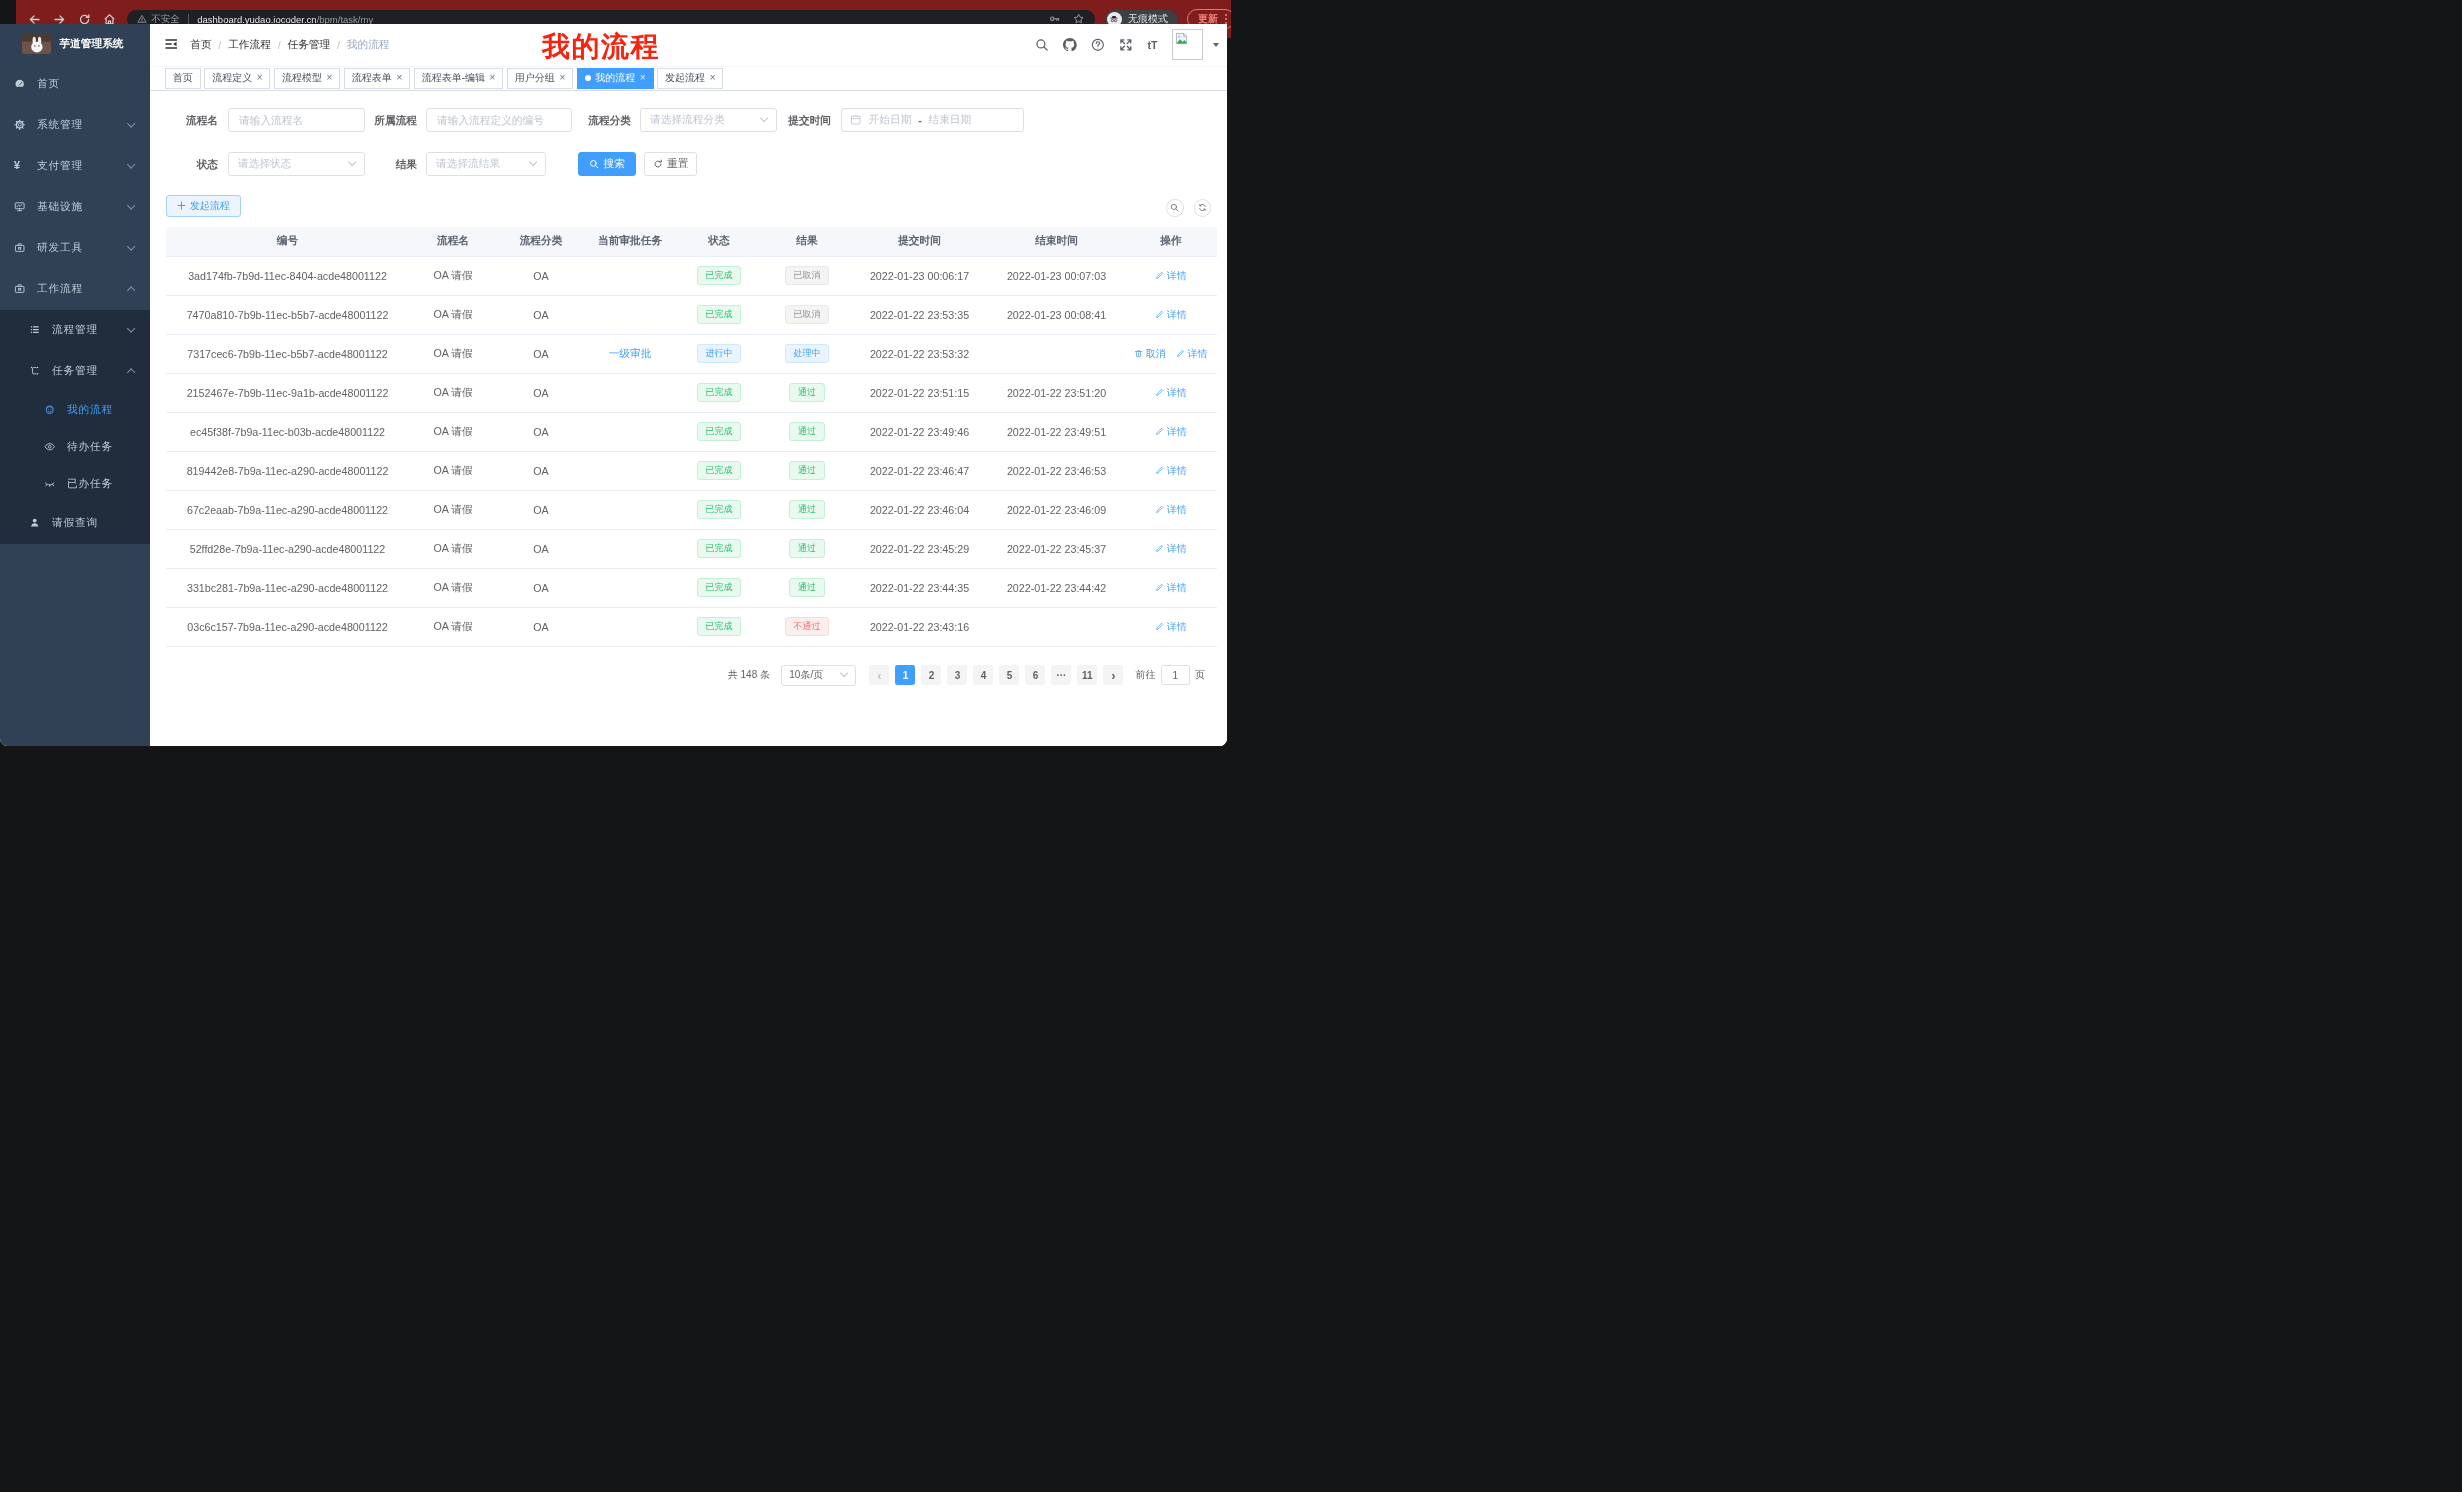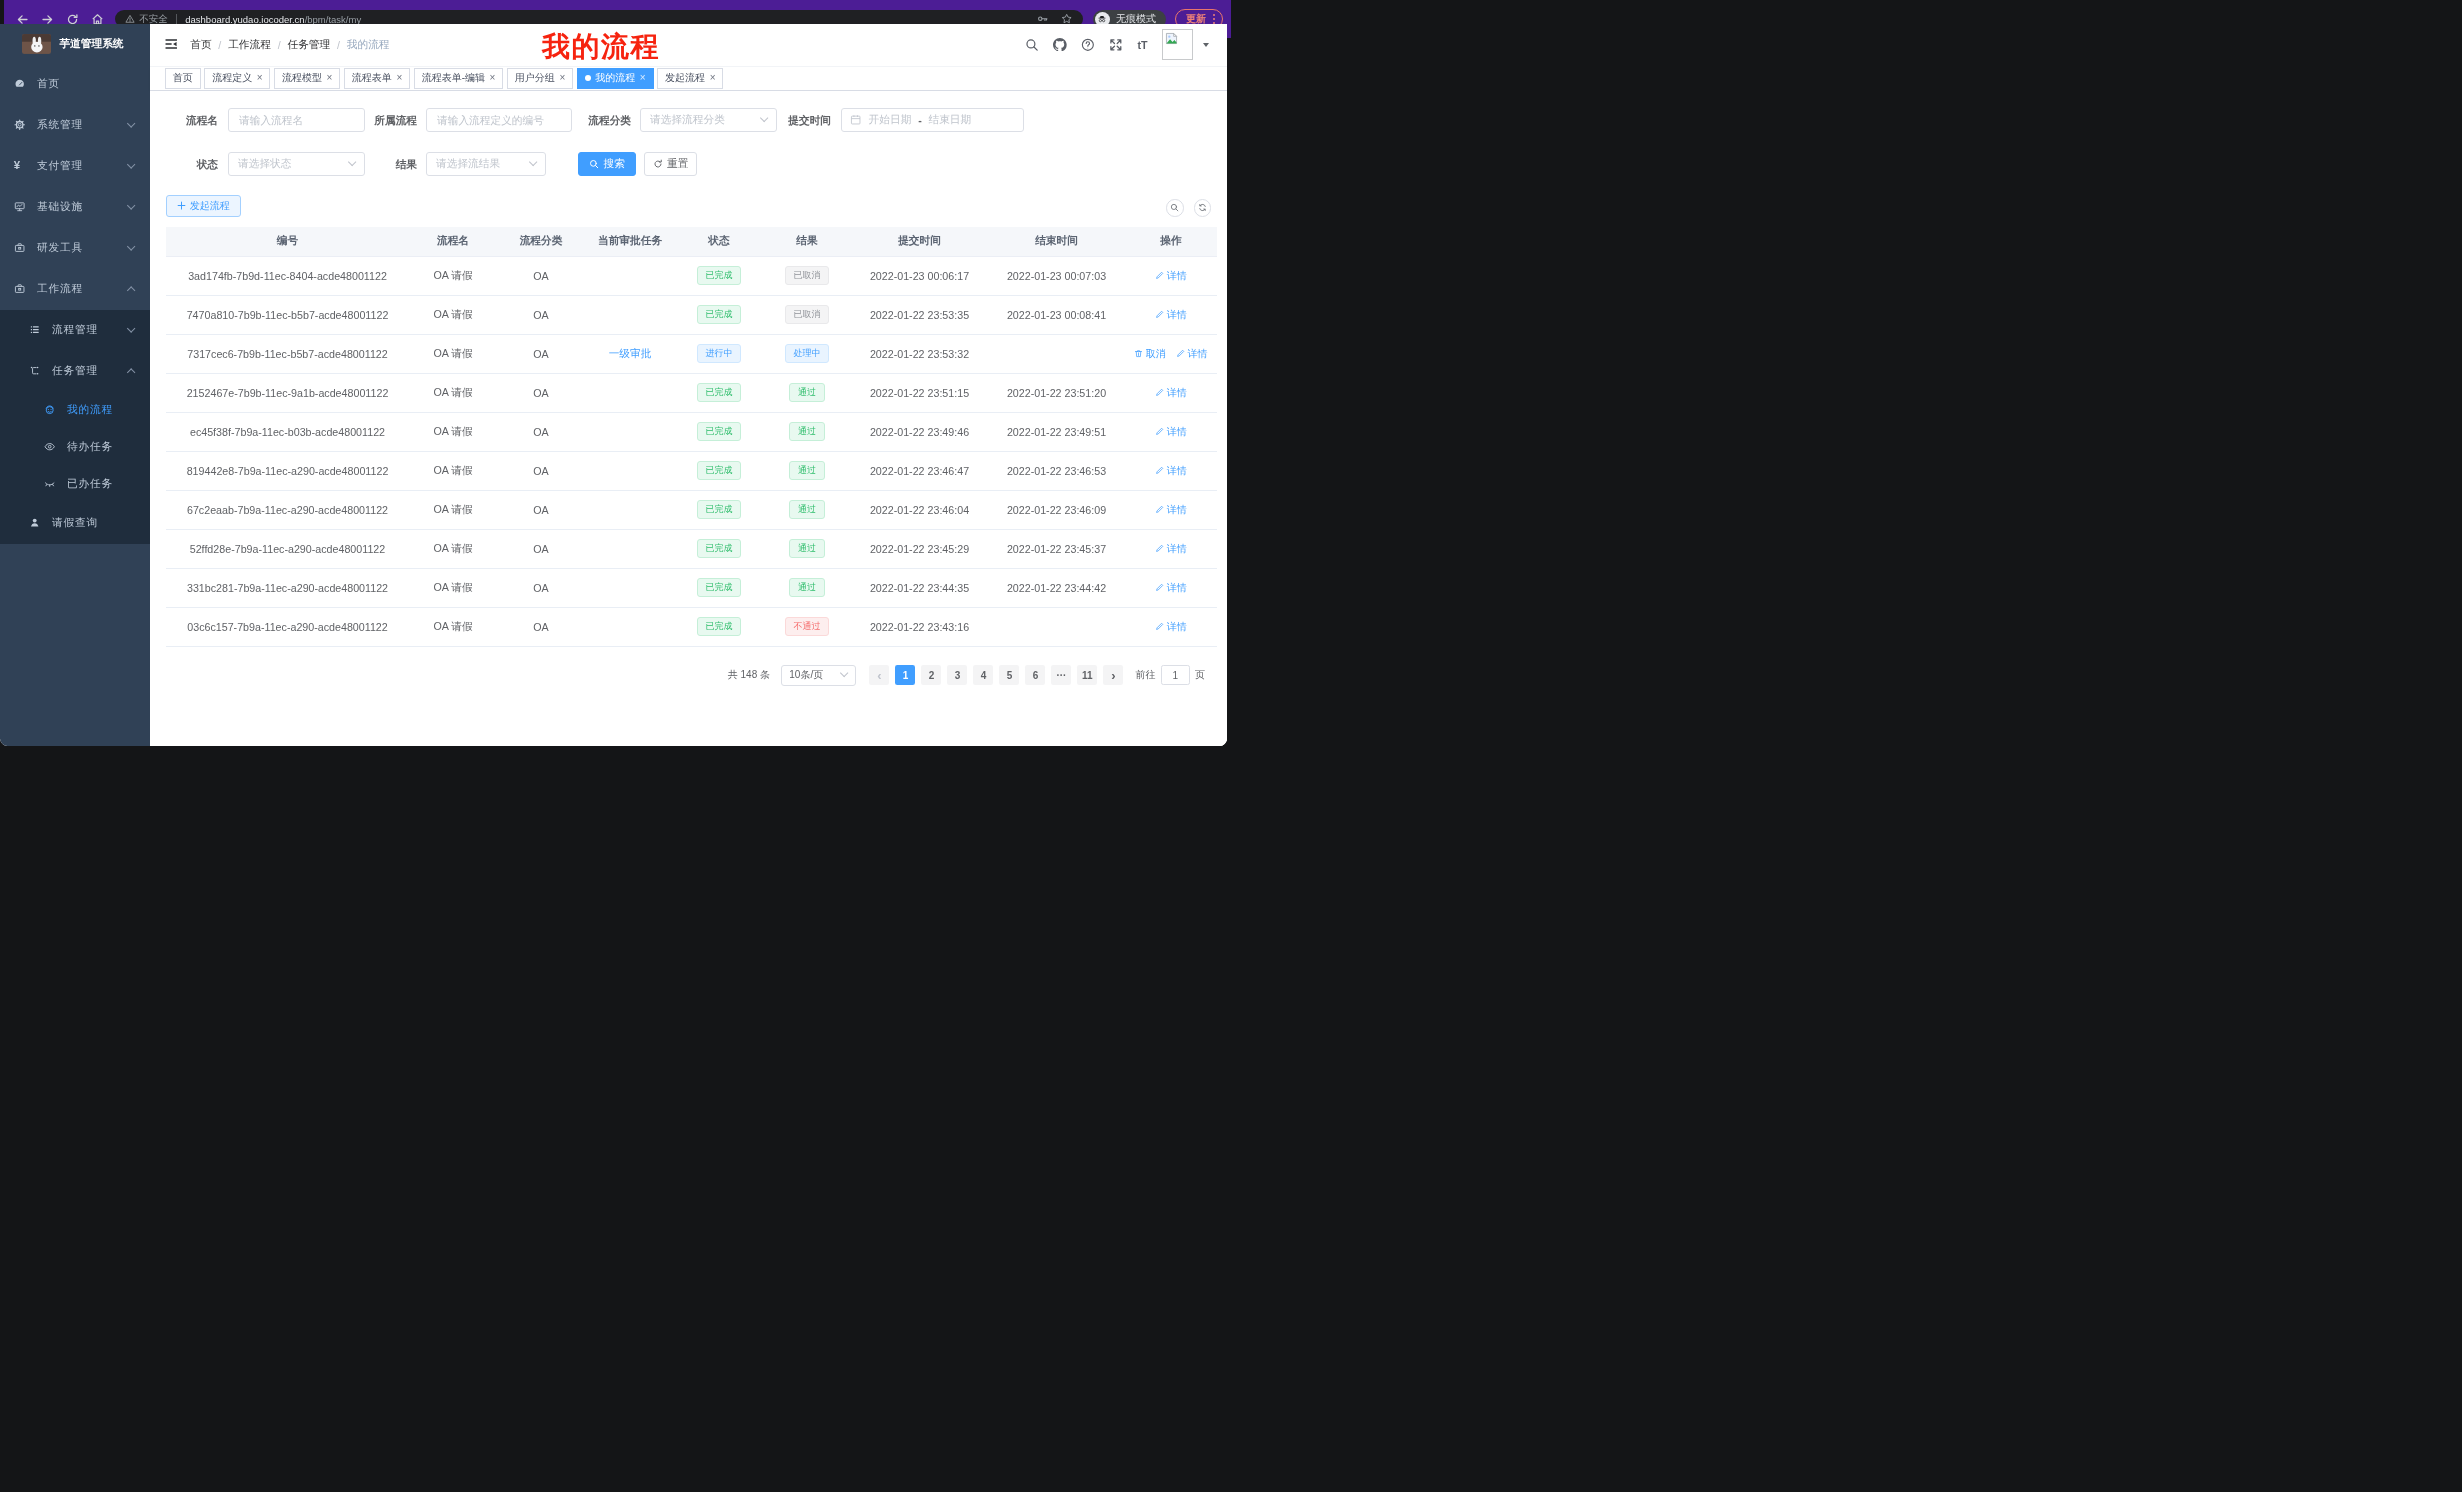--- a/index.html
+++ b/index.html
@@ -1,21 +1,21 @@
 <!DOCTYPE html>
 <html style="font-size:12px"><head>
 <meta charset="utf-8">
 <style>
   html,body{margin:0;padding:0;}
   body{width:1231px;height:746px;overflow:hidden;background:#141517;
        font-family:"Liberation Sans","DejaVu Sans",sans-serif;}
   .screen{position:relative;width:1231px;height:746px;}
 
   
-  .chrome{position:absolute;top:0;left:4px;right:0;height:38px;background:#4c1d95;
+  .chrome{position:absolute;top:0;left:16px;right:0;height:38px;background:#7f1d1d;
           display:flex;align-items:center;padding:0 6px;box-sizing:border-box;}
   .nav-ic{width:13px;height:13px;color:#cdd0d4;margin:0 6px;flex:none;}
   .nav-ic svg{width:100%;height:100%;display:block;}
   .addr{height:17.5px;background:#1f2023;border-radius:9px;flex:none;width:968px;
         margin-left:4.6px;display:flex;align-items:center;padding:0 10px;box-sizing:border-box;
         font-size:9.5px;}
   .warn-ic{width:10px;height:10px;color:#9aa0a6;margin-right:4.6px;}
   .warn-ic svg{width:100%;height:100%;display:block;}
   .sec-label{color:#9aa0a6;}
   .addr-sep{width:0.8px;height:10px;background:#55585c;margin:0 8.4px;}
@@ -63,21 +63,21 @@
 
   
   .main{flex:1;display:flex;flex-direction:column;min-width:0;background:#fff;position:relative;}
   .navbar{height:42px;display:flex;align-items:center;flex:none;}
   .hamb{margin-left:13.7px;width:14.5px;height:14.5px;color:#2d2f33;cursor:pointer;}
   .hamb svg{width:100%;height:100%;display:block;}
   .crumbs{margin-left:12px;font-size:10.7px;color:#303133;display:flex;align-items:center;}
   .crumb{cursor:pointer;}
   .crumb-sep{color:#c0c4cc;margin:0 6.8px;}
   .crumb.current{color:#97a8be;cursor:default;}
-  .nav-right{margin-left:auto;display:flex;align-items:center;gap:14.5px;padding-right:18px;}
+  .nav-right{margin-left:auto;display:flex;align-items:center;gap:14.5px;padding-right:8px;}
   .nav-right .ic{width:13.7px;height:13.7px;color:#5a5e66;cursor:pointer;}
   .nav-right .ic svg{width:100%;height:100%;display:block;}
   .tT{font-size:10.7px;font-weight:700;color:#5a5e66;letter-spacing:0;cursor:pointer;}
   .avatar{width:29px;height:29px;border:0.8px solid #c8cacc;background:#fff;position:relative;cursor:pointer;}
   .avatar svg{position:absolute;left:1.5px;top:1.5px;width:13px;height:13px;}
   .caret{width:0;height:0;border-left:3.8px solid transparent;border-right:3.8px solid transparent;
          border-top:4.6px solid #5f6368;margin-left:-4.6px;cursor:pointer;}
 
   .tagsbar{height:23.6px;flex:none;border-top:0.8px solid #f2f4f7;border-bottom:0.8px solid #d8dce5;
            box-shadow:0 1.5px 2.3px rgba(0,0,0,.04);display:flex;align-items:center;

